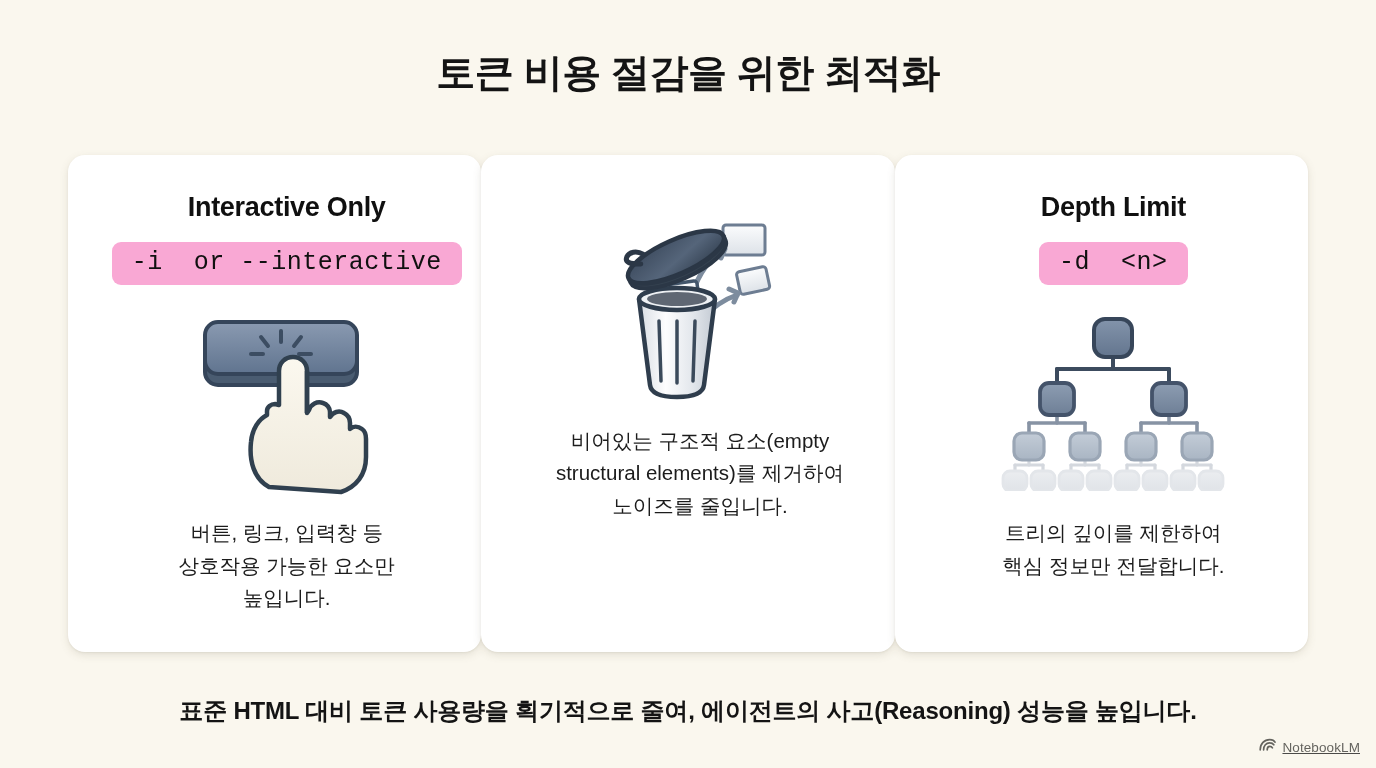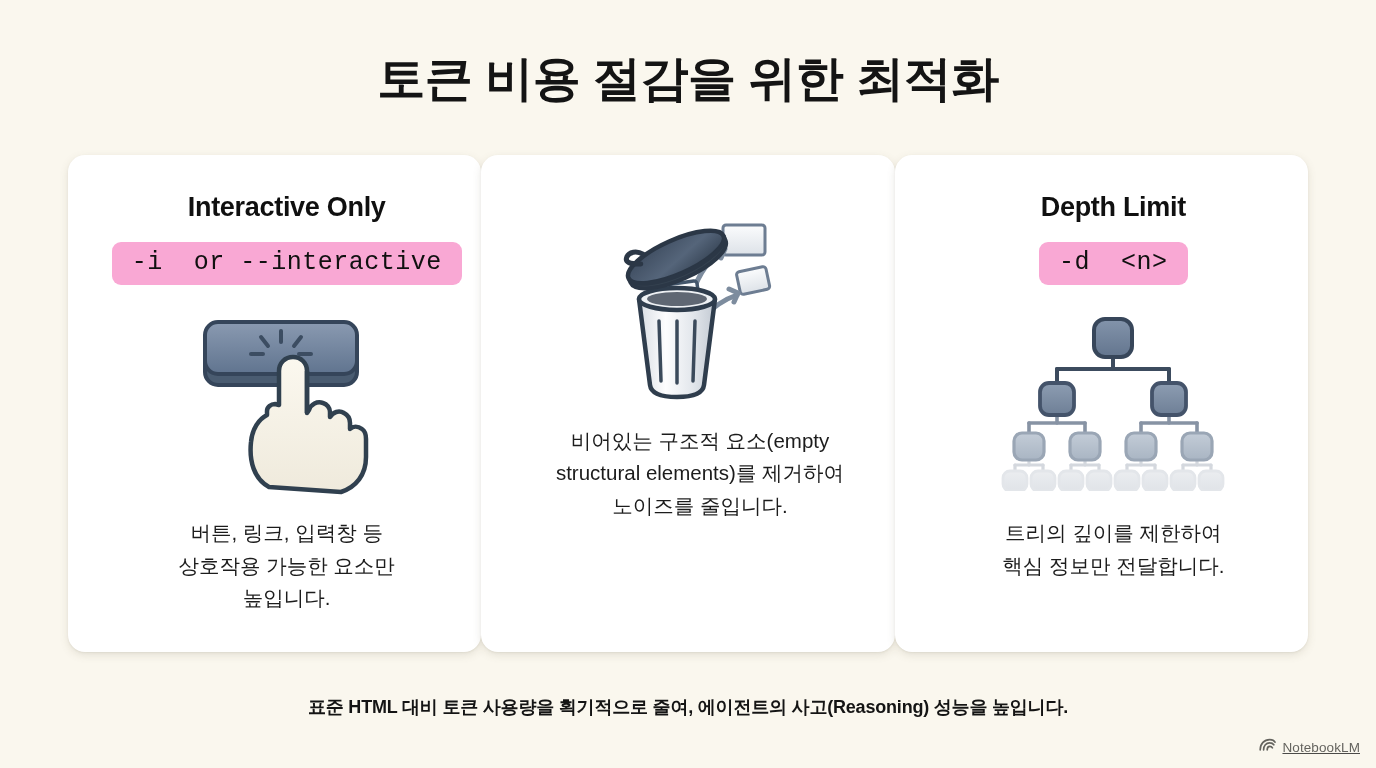--- a/index.html
+++ b/index.html
@@ -16,21 +16,21 @@
     color: #1a1a1a;
   }
 
   
   .slide-title {
     position: absolute;
     top: 50px;
     left: 0;
     width: 1376px;
     text-align: center;
-    font-size: 48px;
+    font-size: 39px;
     font-weight: bold;
     letter-spacing: -0.5px;
     color: #141414;
     line-height: 1.2;
   }
 
   
   .cards {
     position: absolute;
     top: 155px;
@@ -90,21 +90,21 @@
     white-space: pre-line;
   }
 
   
   .footer-note {
     position: absolute;
     top: 695px;
     left: 0;
     width: 1376px;
     text-align: center;
-    font-size: 18px;
+    font-size: 24px;
     font-weight: bold;
     color: #141414;
     letter-spacing: -0.2px;
   }
 
   
   .watermark {
     position: absolute;
     right: 16px;
     bottom: 12px;

